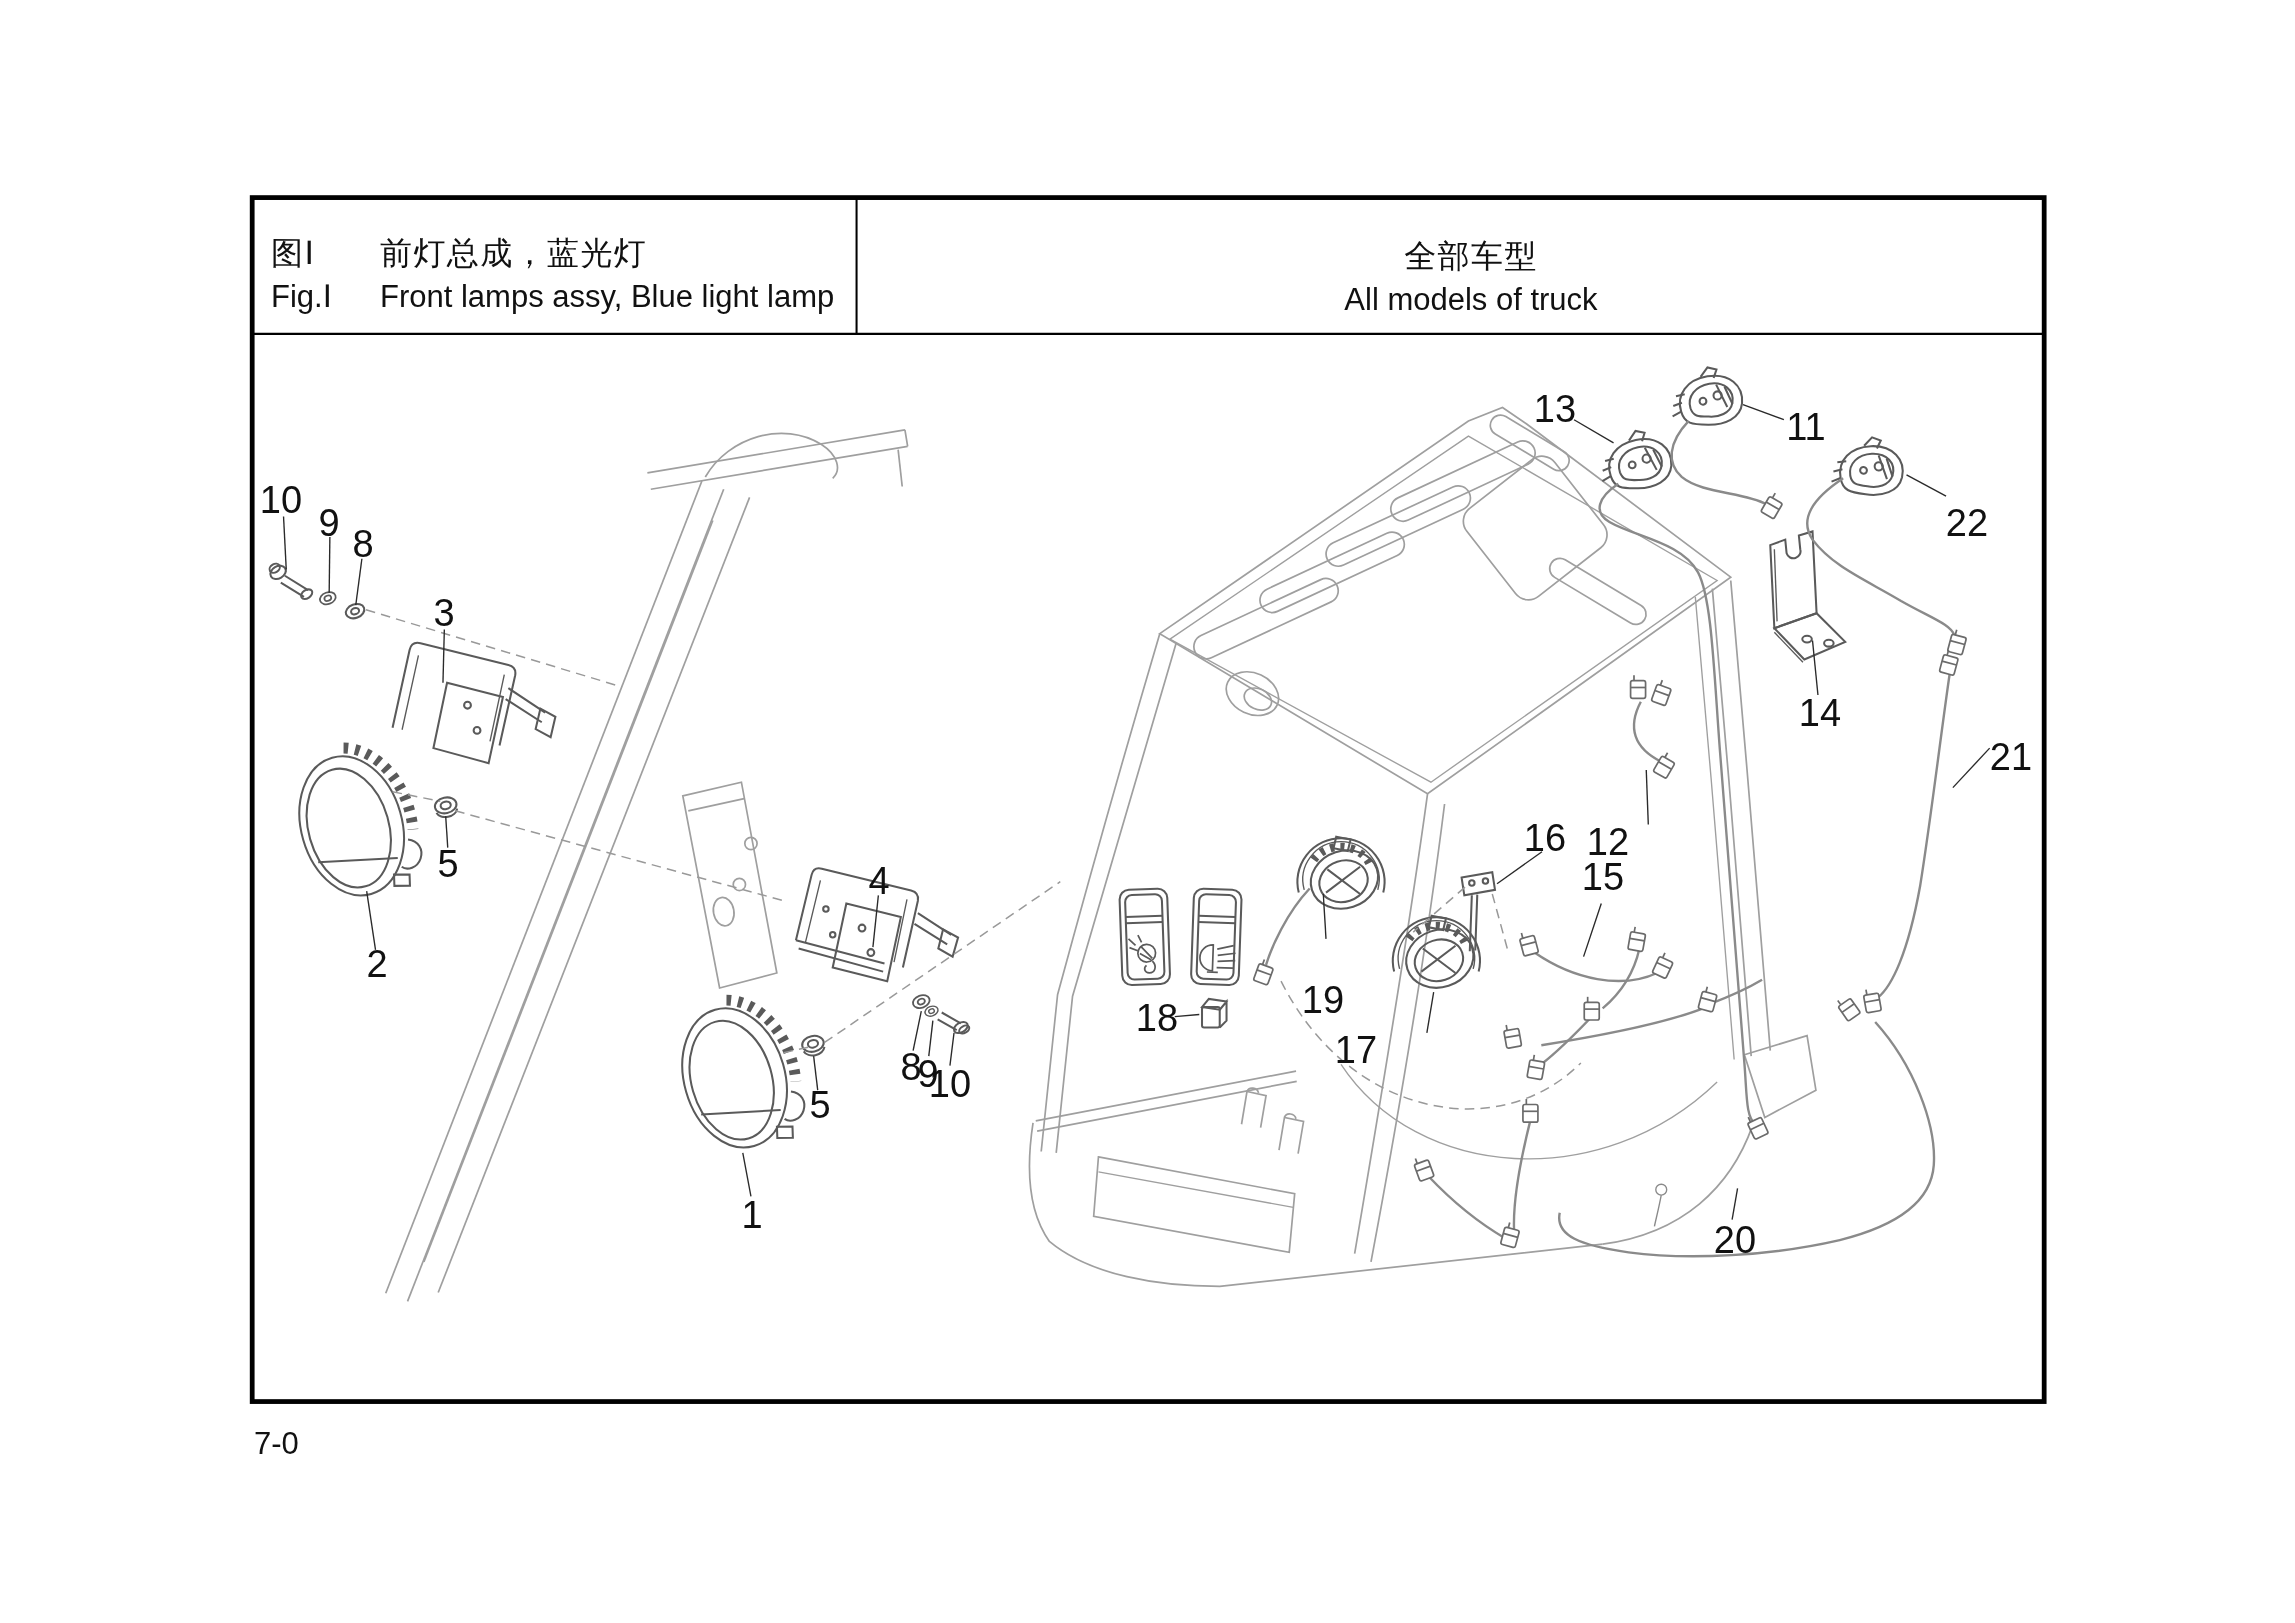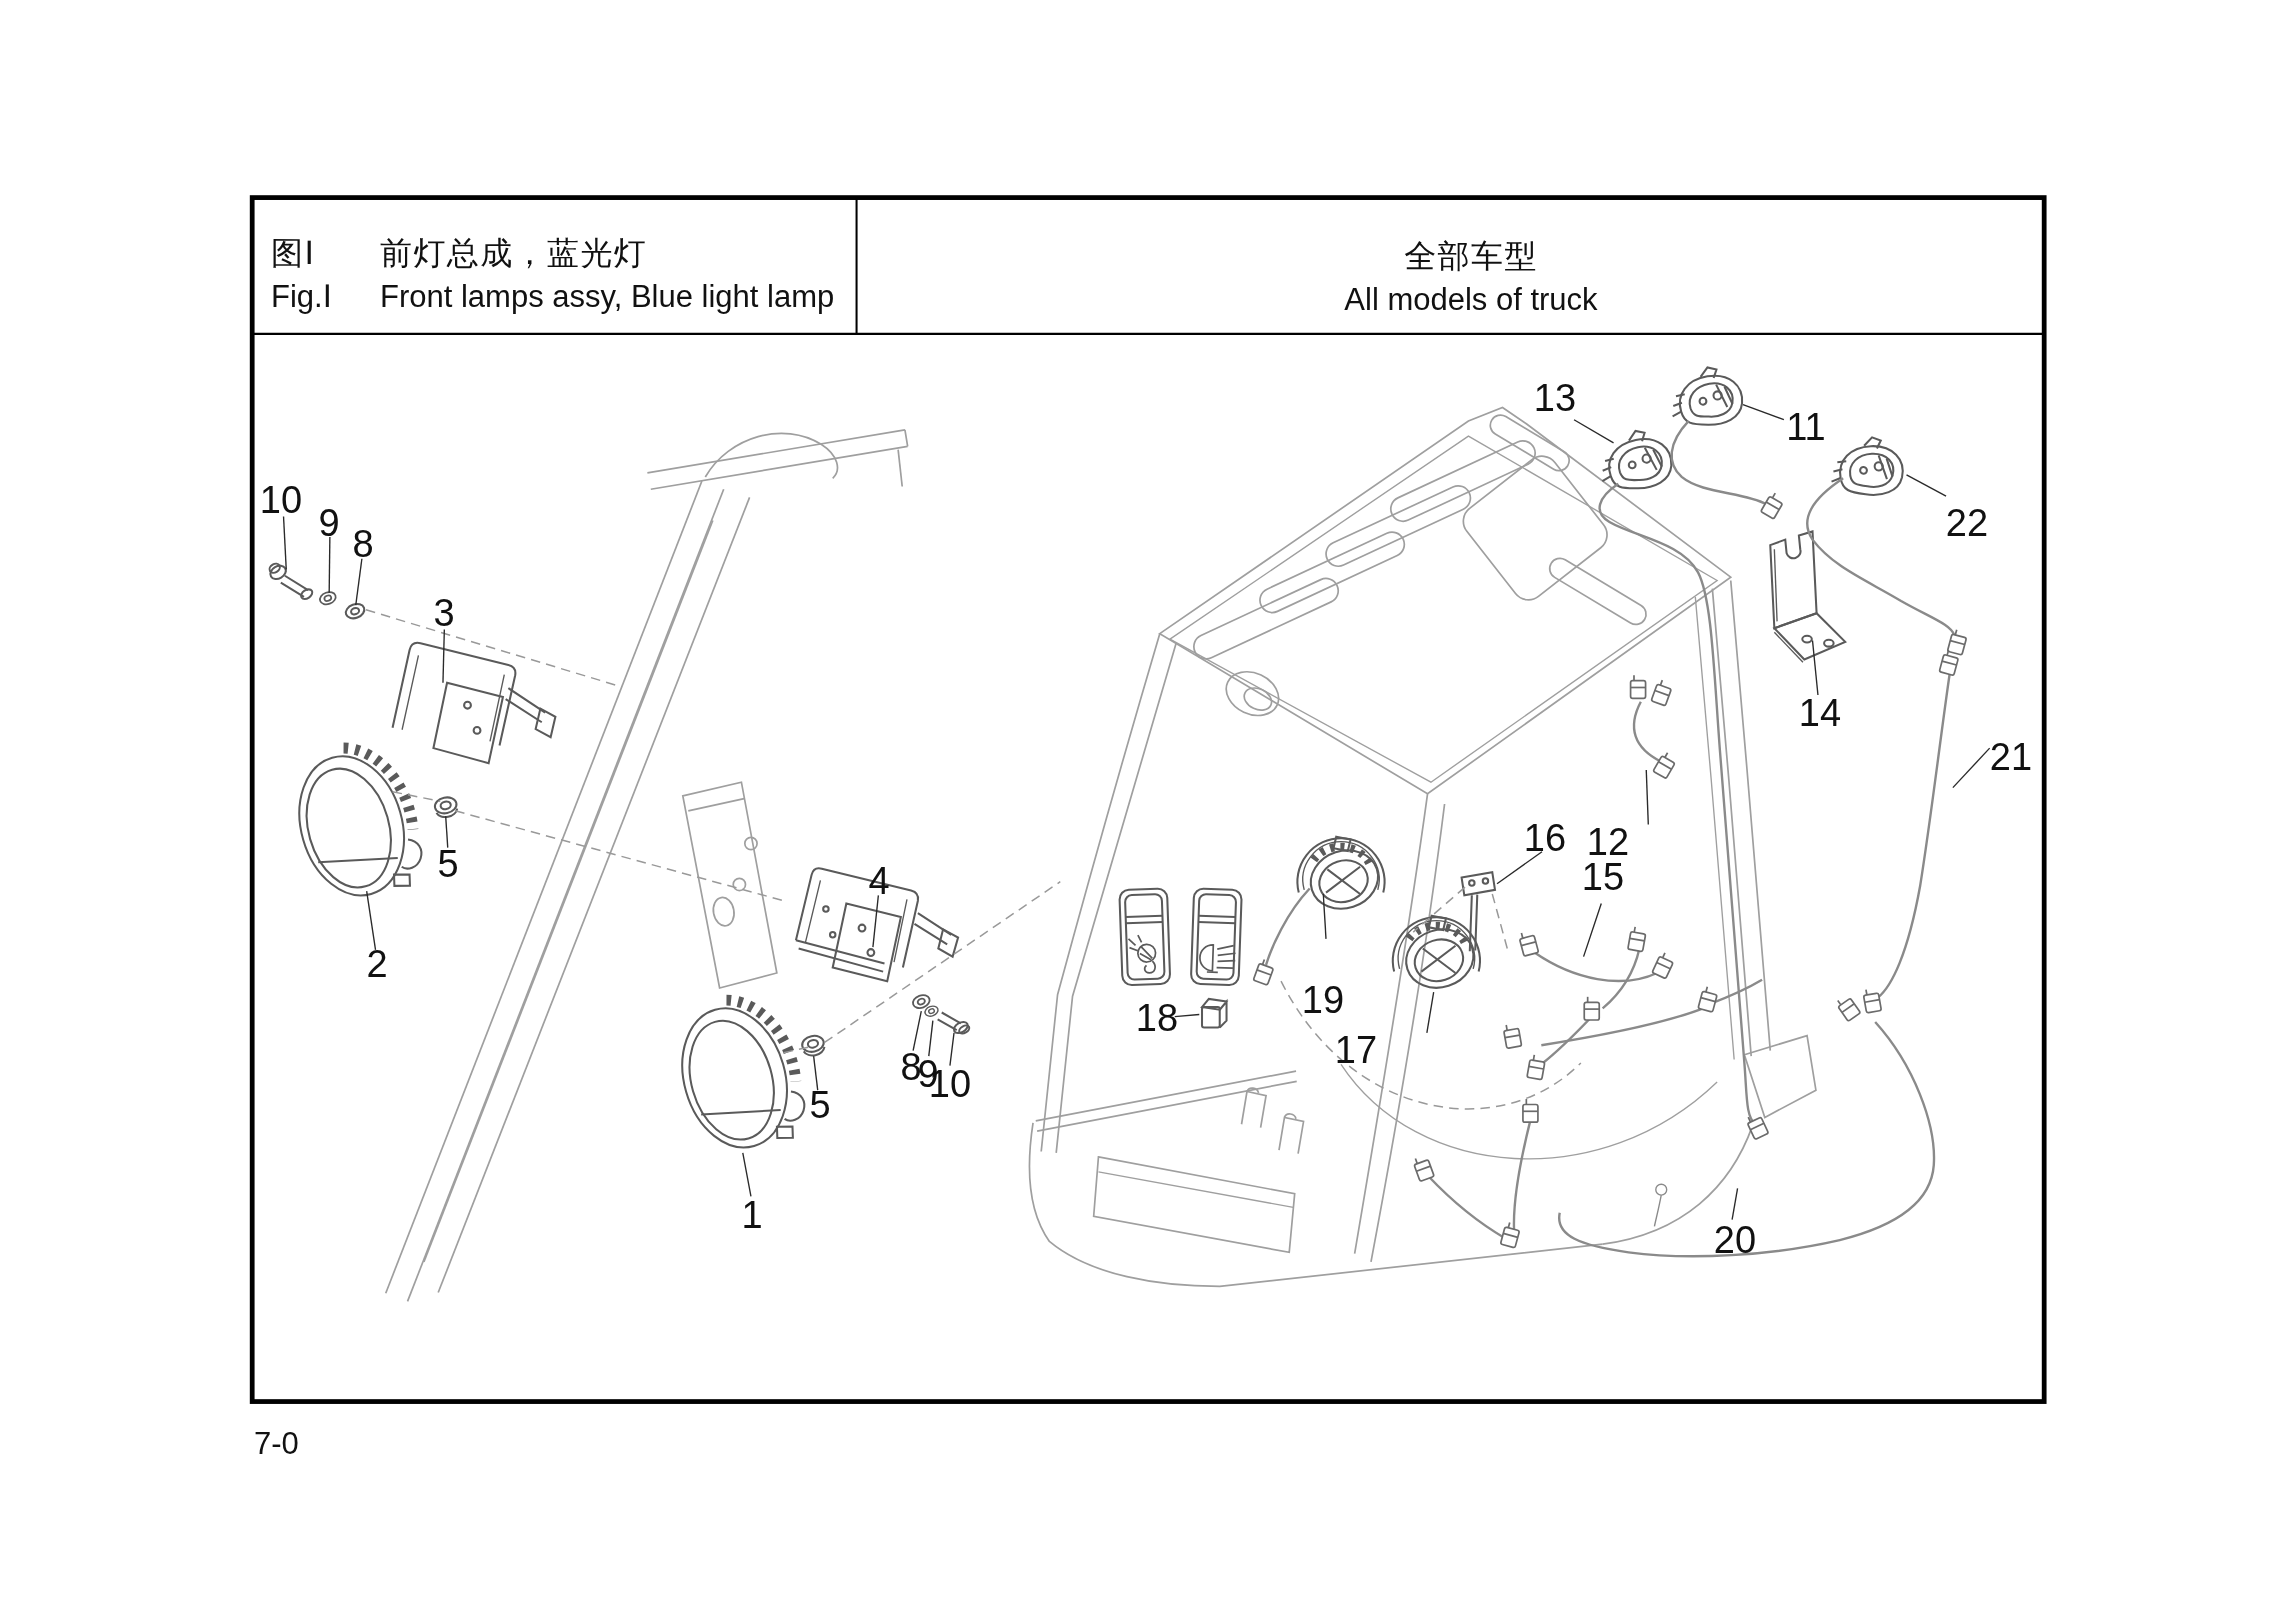--- a/index.html
+++ b/index.html
@@ -332,21 +332,21 @@
       <div class="callout" style="left: 448px; top: 864px;">5</div>
       <div class="callout" style="left: 820px; top: 1105px;">5</div>
       <div class="callout" style="left: 363px; top: 544px;">8</div>
       <div class="callout" style="left: 329px; top: 523px;">9</div>
       <div class="callout" style="left: 281px; top: 500px;">10</div>
       <div class="callout" style="left: 911px; top: 1067px;">8</div>
       <div class="callout" style="left: 928px; top: 1074px;">9</div>
       <div class="callout" style="left: 950px; top: 1084px;">10</div>
       <div class="callout" style="left: 1806px; top: 427px;">11</div>
       <div class="callout" style="left: 1608px; top: 842px;">12</div>
-      <div class="callout" style="left: 1555px; top: 398px;">13</div>
+      <div class="callout" style="left: 1555px; top: 409px;">13</div>
       <div class="callout" style="left: 1820px; top: 713px;">14</div>
       <div class="callout" style="left: 1603px; top: 877px;">15</div>
       <div class="callout" style="left: 1545px; top: 838px;">16</div>
       <div class="callout" style="left: 1356px; top: 1050px;">17</div>
       <div class="callout" style="left: 1157px; top: 1018px;">18</div>
       <div class="callout" style="left: 1323px; top: 956px; margin-top: 44px;">19</div>
       <div class="callout" style="left: 1735px; top: 1240px;">20</div>
       <div class="callout" style="left: 2011px; top: 757px;">21</div>
       <div class="callout" style="left: 1967px; top: 523px;">22</div>
     </div>

